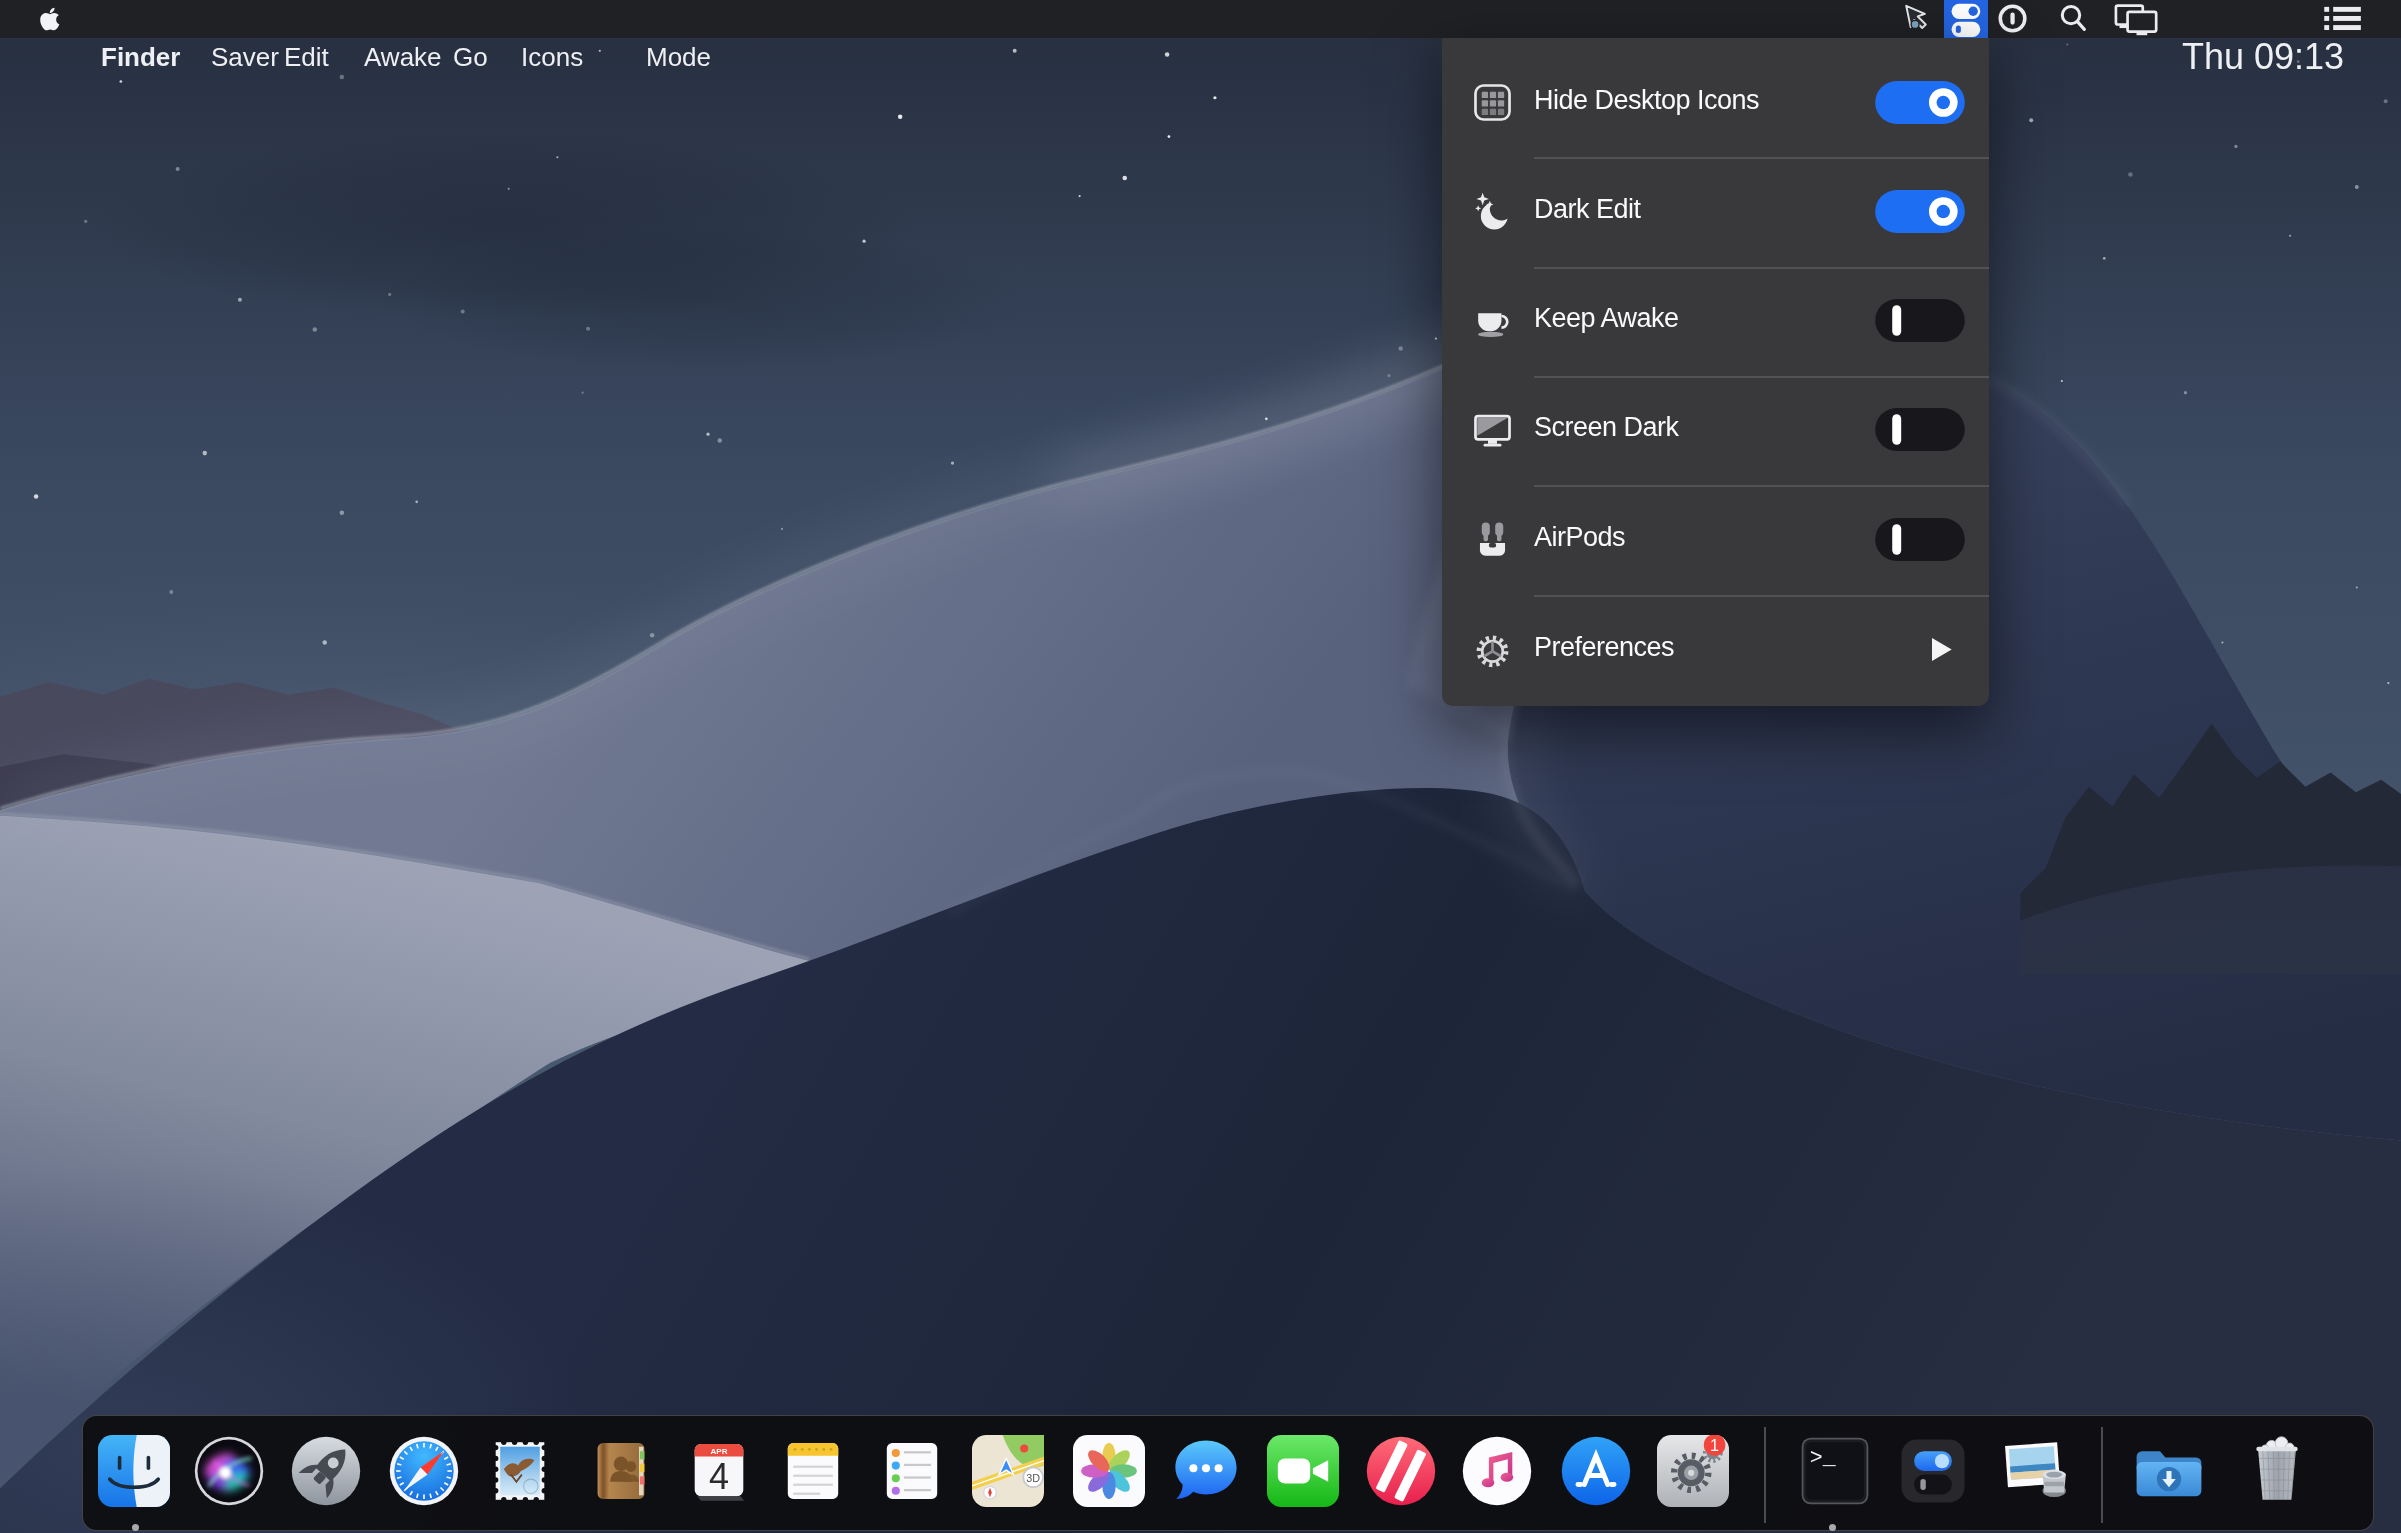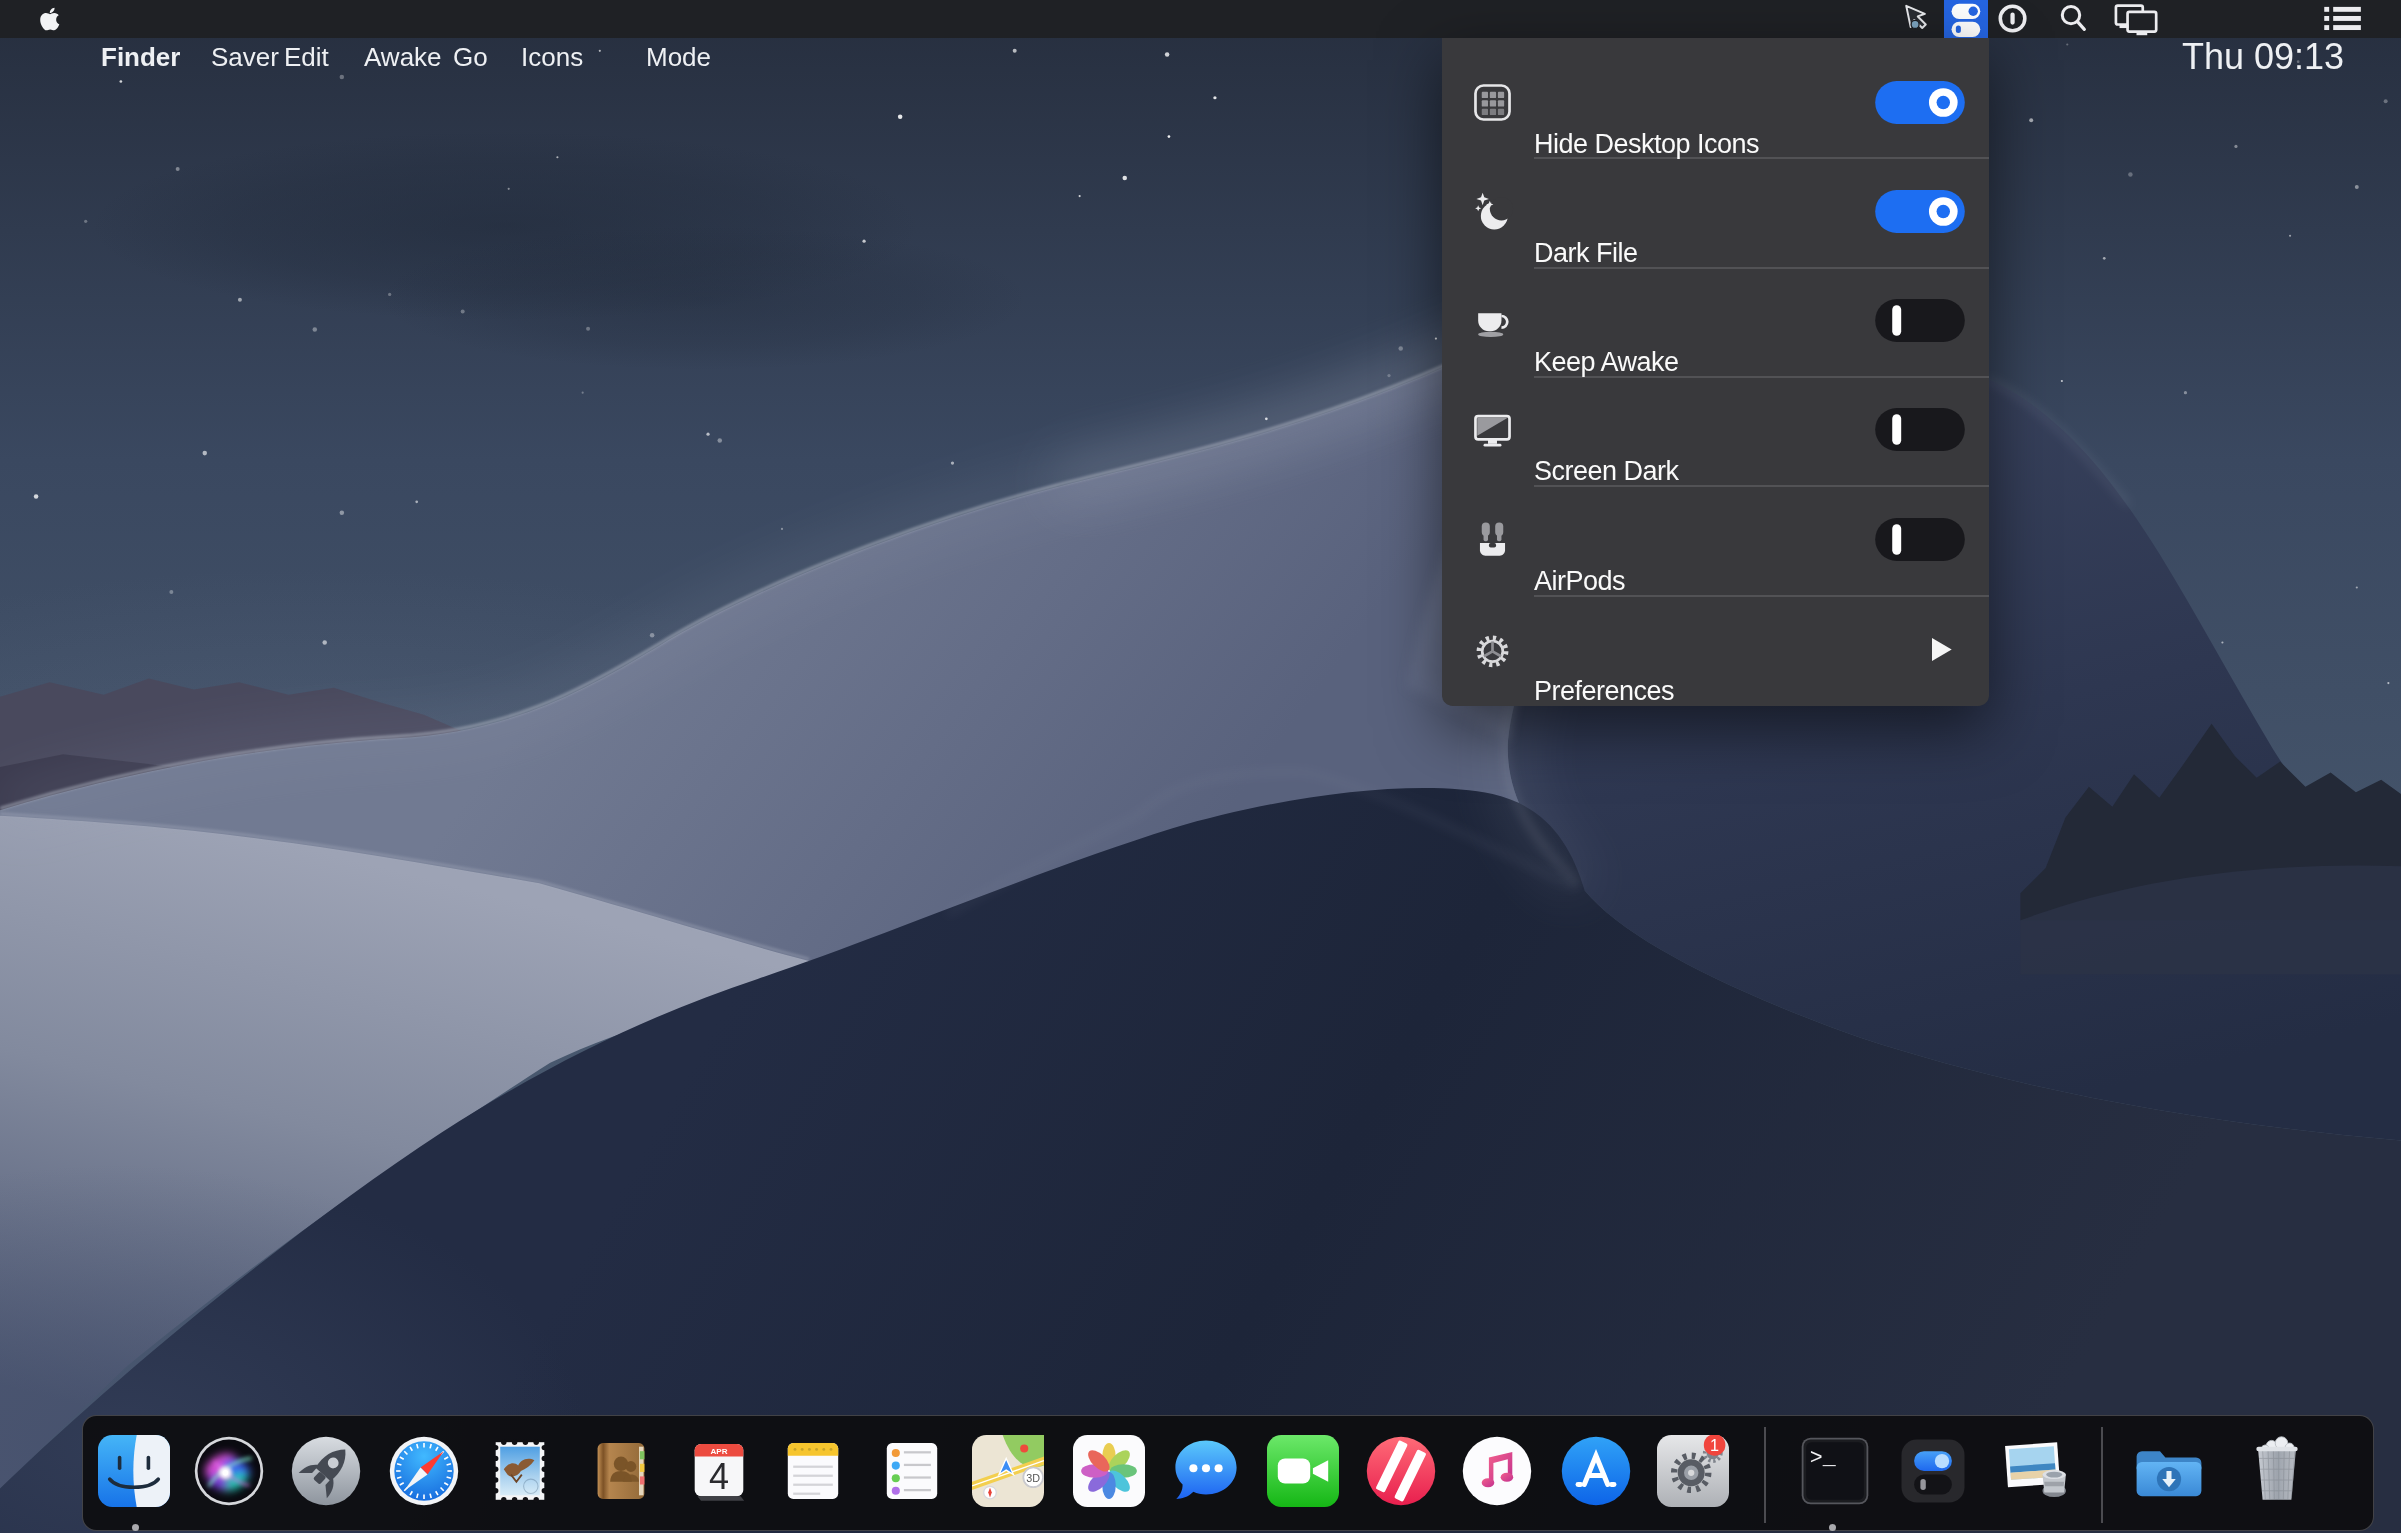--- a/index.html
+++ b/index.html
@@ -2,21 +2,21 @@
 <html style="font-size:14.4px"><head>
 <meta charset="utf-8">
 <style>
 html,body{margin:0;padding:0;width:2401px;height:1534px;overflow:hidden;background:#1c2434;font-family:"Liberation Sans",sans-serif;}
 .abs{position:absolute;}
 #wall{position:absolute;left:0;top:0;}
 #menubar{position:absolute;left:0;top:0;width:2401px;height:38px;background:#1f2125;color:#eff0f2;}
 .mi{position:absolute;top:0;height:38px;line-height:38px;font-size:26px;color:#eef0f3;margin-top:38px;}
 #panel{position:absolute;left:1442px;top:38px;width:547px;height:668px;background:#39393c;border-radius:0 0 10.8px 10.8px;box-shadow:0 22.6px 63px rgba(0,0,0,.55);}
 .prow{position:absolute;left:0;width:547px;height:0;}
-.plabel{position:absolute;left:92px;top:-18px;font-size:27px;letter-spacing:-0.5px;color:#fafafa;white-space:nowrap;margin-top:44px;}
+.plabel{position:absolute;left:92px;top:-18px;font-size:27px;letter-spacing:-0.5px;color:#fafafa;white-space:nowrap;}
 .psep{position:absolute;left:92px;width:455px;height:1.8px;background:rgba(255,255,255,.13);}
 .picon{position:absolute;left:29px;top:-21.7px;width:43px;height:43px;}
 .ptog{position:absolute;left:433px;top:-21.7px;width:90px;height:43px;}
 #dock{position:absolute;left:82px;top:1415px;width:2292px;height:116px;background:rgba(13,13,15,.92);border:1.8px solid rgba(150,150,155,.38);border-radius:14.4px;box-sizing:border-box;}
 .di{position:absolute;top:1435px;width:72px;height:72px;}
 .dsep{position:absolute;top:1427px;width:1.8px;height:96px;background:rgba(190,190,195,.35);}
 .ddot{position:absolute;top:1524px;width:7.2px;height:7.2px;border-radius:50%;background:#a9a9ad;}
 </style>
 </head>
 <body>
@@ -245,21 +245,21 @@
 </div>
 <div class="psep" style="top:119px"></div>
 <div class="prow" style="top:174px">
  <svg class="picon" viewBox="0 0 48 48">
         <circle cx="26" cy="29" r="15" fill="#ececee"></circle>
         <circle cx="34" cy="21" r="13" fill="#39393c"></circle>
         <path d="M13,3 L14.8,8.2 L20,10 L14.8,11.8 L13,17 L11.2,11.8 L6,10 L11.2,8.2 Z" fill="#ececee"></path>
         <path d="M21,12 L22.2,15 L25,16.2 L22.2,17.4 L21,20.4 L19.8,17.4 L17,16.2 L19.8,15 Z" fill="#ececee"></path>
         <path d="M8,17 L9,19.4 L11.4,20.4 L9,21.4 L8,23.8 L7,21.4 L4.6,20.4 L7,19.4 Z" fill="#ececee"></path>
       </svg>
- <span class="plabel">Dark File</span>
+ <span class="plabel">Dark Edit</span>
  <svg class="ptog" viewBox="0 0 100 48">
         <rect width="100" height="48" rx="24" fill="#1d6ef2"></rect>
         <circle cx="76" cy="24" r="16" fill="#ffffff"></circle>
         <circle cx="76" cy="24" r="7.5" fill="#1d6ef2"></circle>
       </svg>
 </div>
 <div class="psep" style="top:229px"></div>
 <div class="prow" style="top:283px">
  <svg class="picon" viewBox="0 0 48 48">
         <path d="M8,16 L34,16 L34,24 C34,30.6 28.6,36 22,36 L20,36 C13.4,36 8,30.6 8,24 Z" fill="#ececee"></path>

